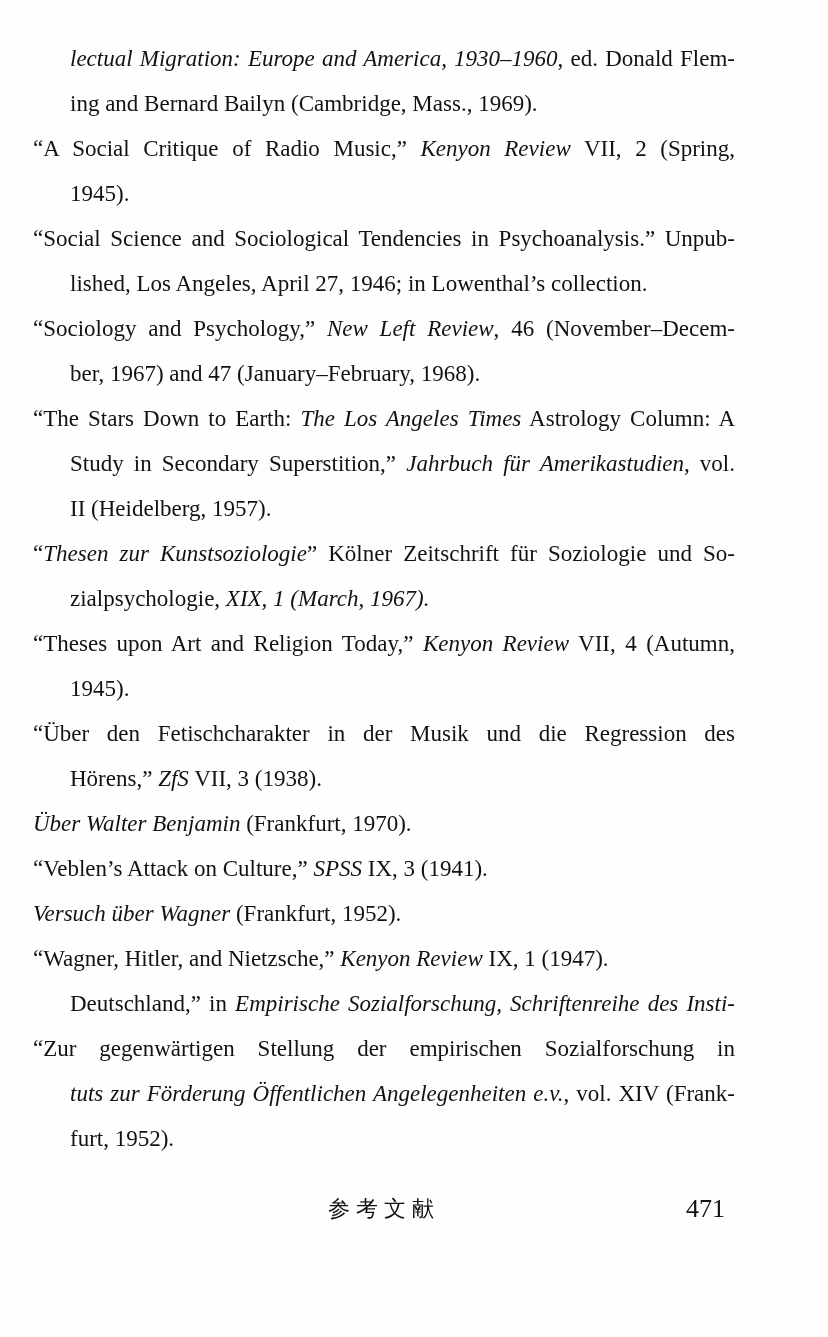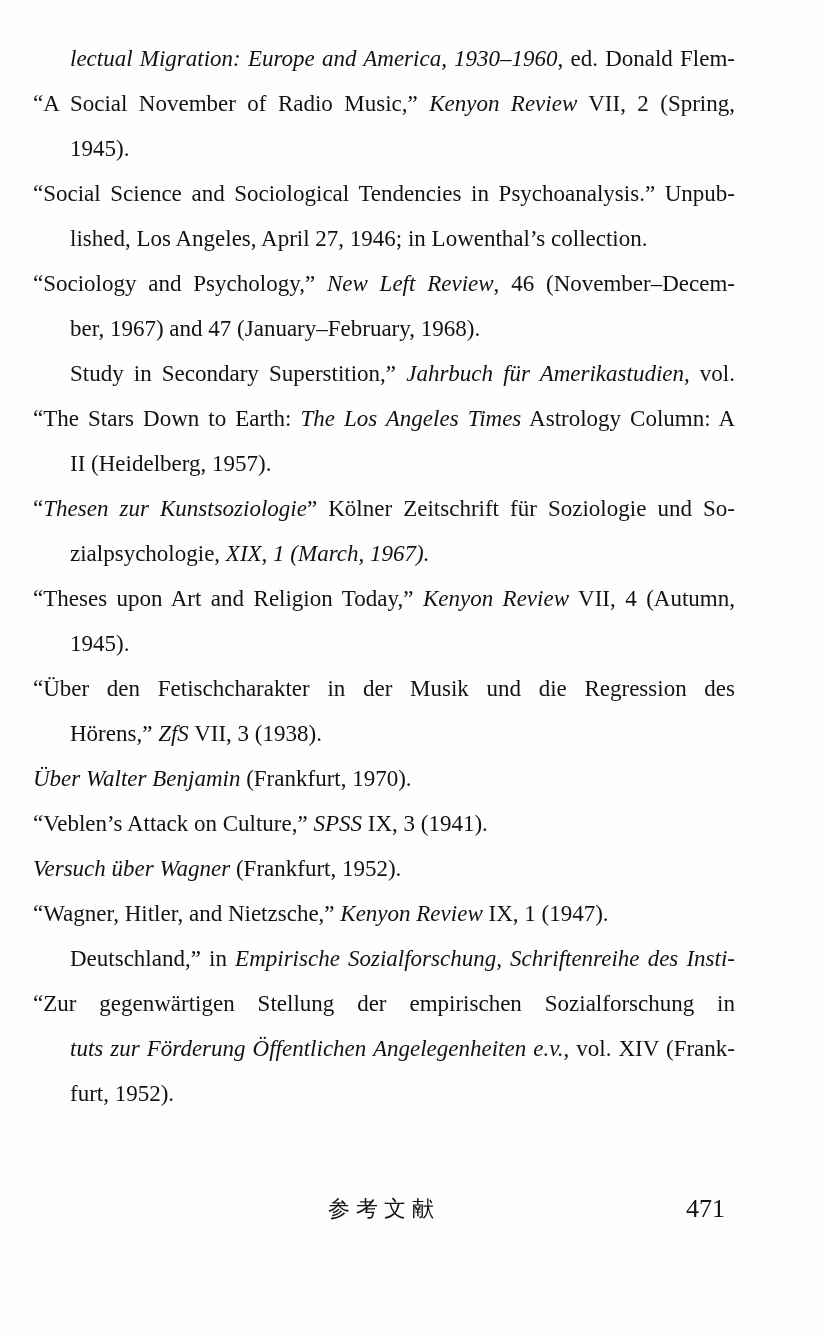--- a/index.html
+++ b/index.html
@@ -62,36 +62,37 @@
     font-family: "Liberation Serif", serif;
   }
 </style>
 </head>
 <body>
 
 <div class="page">
   <div class="text-block" id="bibliography">
       <div class="entry">
         <div class="line indent fill"><span class="it">lectual Migration: Europe and America, 1930–1960</span><span class="rm">, ed. Donald Flem-</span></div>
+        <div class="line indent"><span class="rm">ing and Bernard Bailyn (Cambridge, Mass., 1969).</span></div>
       </div>
       <div class="entry">
-        <div class="line fill"><span class="rm">“A Social November of Radio Music,” </span><span class="it">Kenyon Review</span><span class="rm"> VII, 2 (Spring,</span></div>
+        <div class="line fill"><span class="rm">“A Social Critique of Radio Music,” </span><span class="it">Kenyon Review</span><span class="rm"> VII, 2 (Spring,</span></div>
         <div class="line indent"><span class="rm">1945).</span></div>
       </div>
       <div class="entry">
         <div class="line fill"><span class="rm">“Social Science and Sociological Tendencies in Psychoanalysis.” Unpub-</span></div>
         <div class="line indent"><span class="rm">lished, Los Angeles, April 27, 1946; in Lowenthal’s collection.</span></div>
       </div>
       <div class="entry">
         <div class="line fill"><span class="rm">“Sociology and Psychology,” </span><span class="it">New Left Review</span><span class="rm">, 46 (November–Decem-</span></div>
         <div class="line indent"><span class="rm">ber, 1967) and 47 (January–February, 1968).</span></div>
       </div>
       <div class="entry">
+        <div class="line fill"><span class="rm">“The Stars Down to Earth: </span><span class="it">The Los Angeles Times</span><span class="rm"> Astrology Column: A</span></div>
         <div class="line indent fill"><span class="rm">Study in Secondary Superstition,” </span><span class="it">Jahrbuch für Amerikastudien</span><span class="rm">, vol.</span></div>
-        <div class="line fill"><span class="rm">“The Stars Down to Earth: </span><span class="it">The Los Angeles Times</span><span class="rm"> Astrology Column: A</span></div>
         <div class="line indent"><span class="rm">II (Heidelberg, 1957).</span></div>
       </div>
       <div class="entry">
         <div class="line fill"><span class="rm">“</span><span class="it">Thesen zur Kunstsoziologie</span><span class="rm">” Kölner Zeitschrift für Soziologie und So-</span></div>
         <div class="line indent"><span class="rm">zialpsychologie, </span><span class="it">XIX, 1 (March, 1967).</span></div>
       </div>
       <div class="entry">
         <div class="line fill"><span class="rm">“Theses upon Art and Religion Today,” </span><span class="it">Kenyon Review</span><span class="rm"> VII, 4 (Autumn,</span></div>
         <div class="line indent"><span class="rm">1945).</span></div>
       </div>

